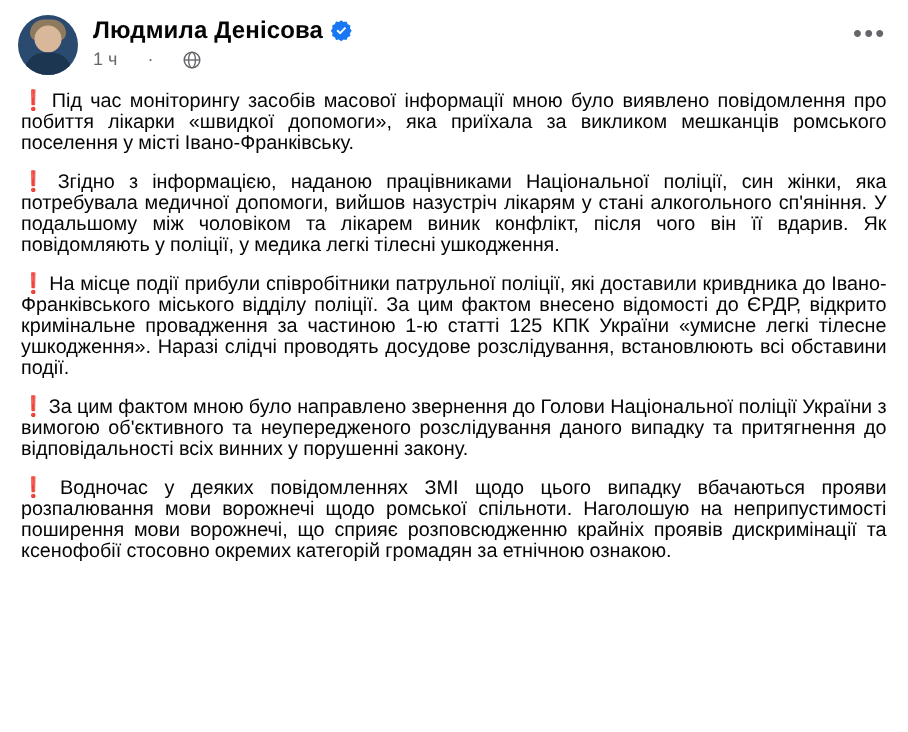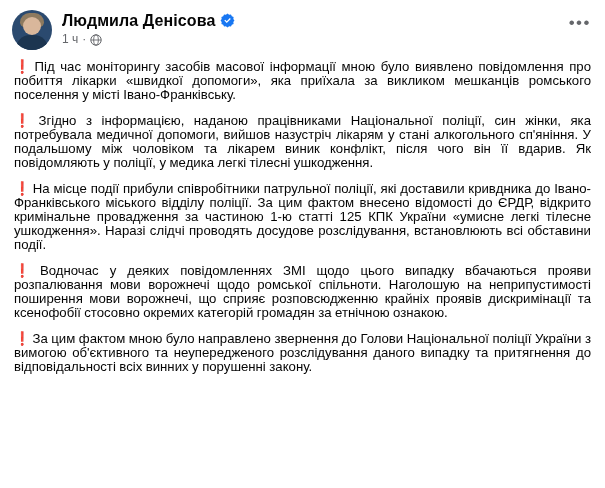--- a/index.html
+++ b/index.html
@@ -78,21 +78,21 @@
   .verified-badge {
     width: 15px;
     height: 15px;
     flex: 0 0 15px;
     display: inline-block;
     line-height: 0;
   }
   .meta-row {
     display: flex;
     align-items: center;
-    gap: 4px;
+    gap: 20px;
     margin-top: 2px;
   }
   .timestamp {
     font-size: 12px;
     color: #65676b;
     line-height: 15px;
   }
   .globe-icon {
     width: 12px;
     height: 12px;
@@ -163,18 +163,18 @@
         </span>
       </div>
     </div>
     <div class="more-button">•••</div>
   </div>
 
   <div class="post-body">
     <p class="para"><span class="bang">❗</span><span>Під час моніторингу засобів масової інформації мною було виявлено повідомлення про побиття лікарки «швидкої допомоги», яка приїхала за викликом мешканців ромського поселення у місті Івано-Франківську.</span></p>
     <p class="para"><span class="bang">❗</span><span>Згідно з інформацією, наданою працівниками Національної поліції, син жінки, яка потребувала медичної допомоги, вийшов назустріч лікарям у стані алкогольного сп'яніння. У подальшому між чоловіком та лікарем виник конфлікт, після чого він її вдарив. Як повідомляють у поліції, у медика легкі тілесні ушкодження.</span></p>
     <p class="para"><span class="bang">❗</span><span>На місце події прибули співробітники патрульної поліції, які доставили кривдника до Івано-Франківського міського відділу поліції. За цим фактом внесено відомості до ЄРДР, відкрито кримінальне провадження за частиною 1-ю статті 125 КПК України «умисне легкі тілесне ушкодження». Наразі слідчі проводять досудове розслідування, встановлюють всі обставини події.</span></p>
+    <p class="para"><span class="bang">❗</span><span>За цим фактом мною було направлено звернення до Голови Національної поліції України з вимогою об'єктивного та неупередженого розслідування даного випадку та притягнення до відповідальності всіх винних у порушенні закону.</span></p>
     <p class="para"><span class="bang">❗</span><span>Водночас у деяких повідомленнях ЗМІ щодо цього випадку вбачаються прояви розпалювання мови ворожнечі щодо ромської спільноти. Наголошую на неприпустимості поширення мови ворожнечі, що сприяє розповсюдженню крайніх проявів дискримінації та ксенофобії стосовно окремих категорій громадян за етнічною ознакою.</span></p>
-    <p class="para"><span class="bang">❗</span><span>За цим фактом мною було направлено звернення до Голови Національної поліції України з вимогою об'єктивного та неупередженого розслідування даного випадку та притягнення до відповідальності всіх винних у порушенні закону.</span></p>
 
   </div>
 
 </div>
 
 </body></html>

